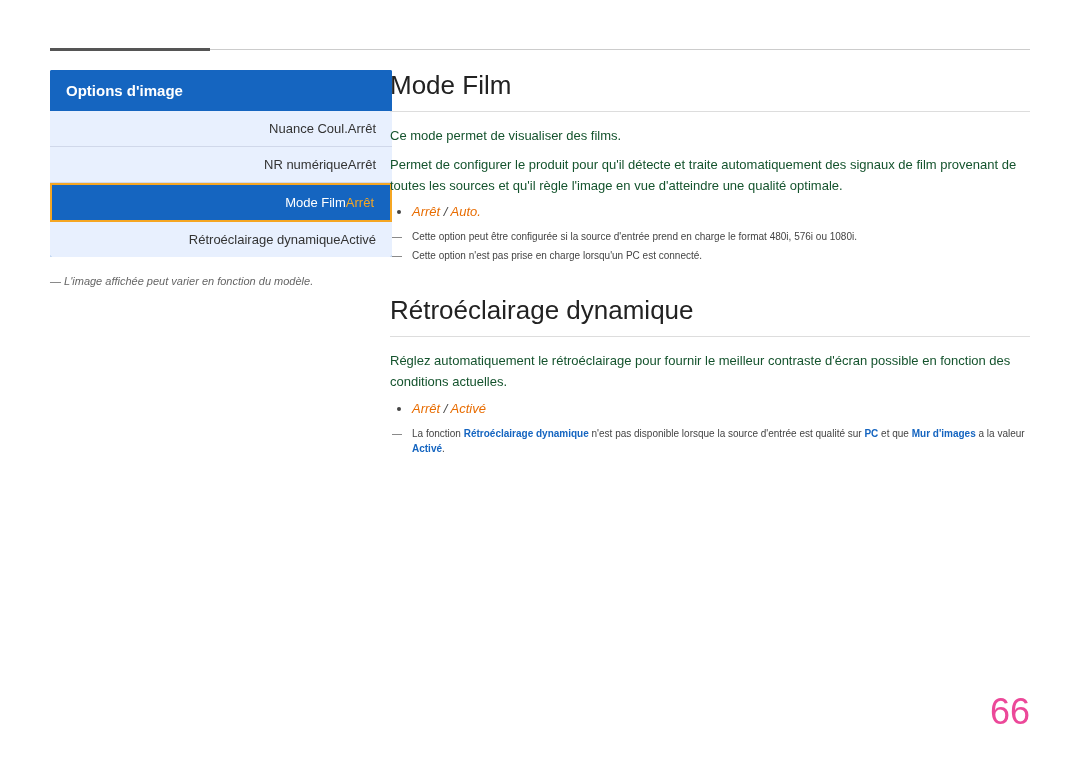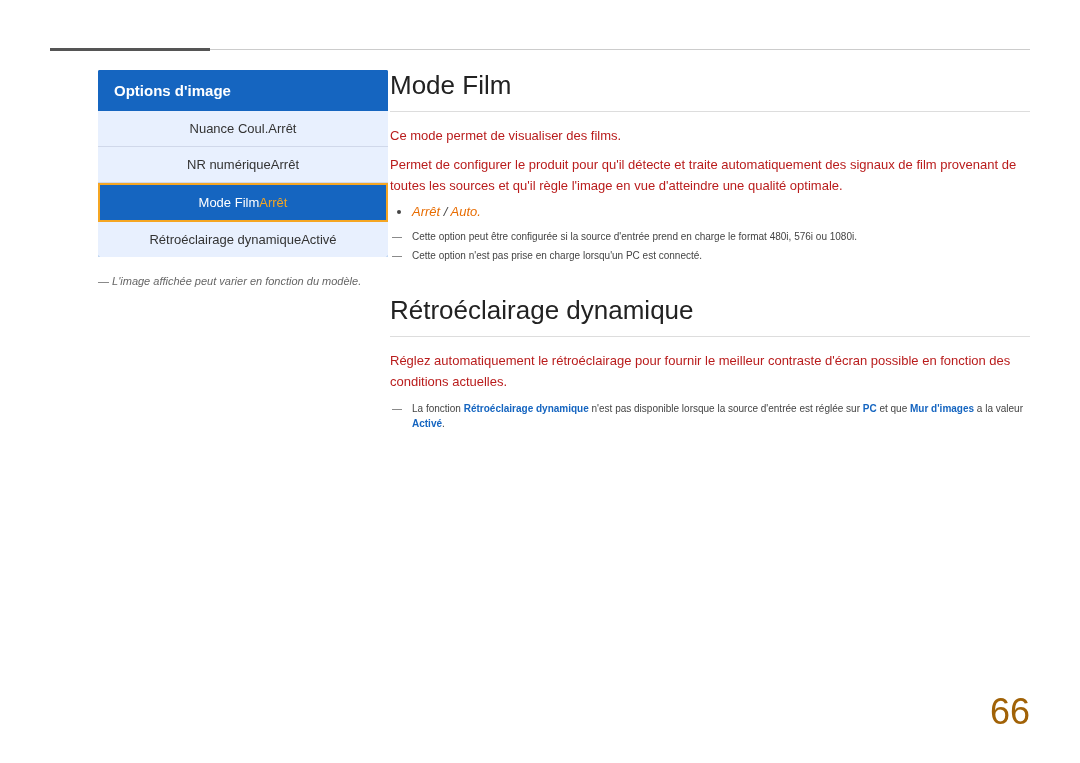--- a/index.html
+++ b/index.html
@@ -39,41 +39,40 @@
       flex: 1;
       height: 1px;
       background: #ccc;
       margin-top: 1px;
     }
 
     .left-panel {
       position: absolute;
       top: 70px;
       left: 50px;
-      width: 290px;
-      margin-left: 48px;
+      width: 342px;
     }
 
     .menu-box {
       background: #1565c0;
       border-radius: 2px;
       overflow: hidden;
     }
 
     .menu-title {
       background: #1565c0;
       color: #ffffff;
       font-size: 15px;
       font-weight: bold;
       padding: 12px 16px;
     }
 
     .menu-item {
       display: flex;
-      justify-content: center;
+      justify-content: flex-end;
       align-items: center;
       padding: 10px 16px;
       background: #e8f0fe;
       color: #333;
       font-size: 13px;
       border-bottom: 1px solid #d0d8ea;
       cursor: pointer;
     }
 
     .menu-item:last-child {
@@ -116,21 +115,21 @@
       font-size: 26px;
       font-weight: 300;
       color: #222;
       margin-bottom: 14px;
       border-bottom: 1px solid #ddd;
       padding-bottom: 10px;
     }
 
     .section-desc {
       font-size: 13px;
-      color: #b91c1c;
+      color: #14532d;
       margin-bottom: 8px;
       line-height: 1.6;
     }
 
     .bullet-list {
       list-style: disc;
       margin-left: 22px;
       margin-bottom: 10px;
     }
 
@@ -173,21 +172,21 @@
 
     .section-2 {
       margin-top: 32px;
     }
 
     .page-number {
       position: absolute;
       bottom: 30px;
       right: 50px;
       font-size: 36px;
-      color: #a16207;
+      color: #ec4899;
       font-weight: 300;
     }
   </style>
 </head>
 <body>
 
 <div class="top-bar">
   <div class="top-bar-dark"></div>
   <div class="top-bar-light"></div>
 </div>
@@ -239,23 +238,28 @@
       <div class="dash-item">Cette option peut être configurée si la source d'entrée prend en charge le format 480i, 576i ou 1080i.</div>
       <div class="dash-item">Cette option n'est pas prise en charge lorsqu'un PC est connecté.</div>
     </div>
   </div>
 
   <div class="section-2">
     <h2 class="section-title">Rétroéclairage dynamique</h2>
 
     <p class="section-desc">Réglez automatiquement le rétroéclairage pour fournir le meilleur contraste d'écran possible en fonction des conditions actuelles.</p>
 
+    <ul class="bullet-list">
+      <li>
+        <span class="orange-text">Arrêt</span><span> / </span><span class="orange-text">Activé</span>
+      </li>
+    </ul>
 
     <div class="dash-list">
       <div class="dash-item">
-        <span>La fonction </span><span class="blue-link">Rétroéclairage dynamique</span><span> n'est pas disponible lorsque la source d'entrée est réglée sur </span><span class="blue-link">PC</span><span> et que </span><span class="blue-link">Mur d'images</span><span> a la valeur </span><span class="blue-link">Activé</span><span>.</span>
+        <span>La fonction </span><span class="blue-link">Rétroéclairage dynamique</span><span> n'est pas disponible lorsque la source d'entrée est qualité sur </span><span class="blue-link">PC</span><span> et que </span><span class="blue-link">Mur d'images</span><span> a la valeur </span><span class="blue-link">Activé</span><span>.</span>
       </div>
     </div>
   </div>
 
 </div>
 
 <div class="page-number">66</div>
 
 </body></html>

